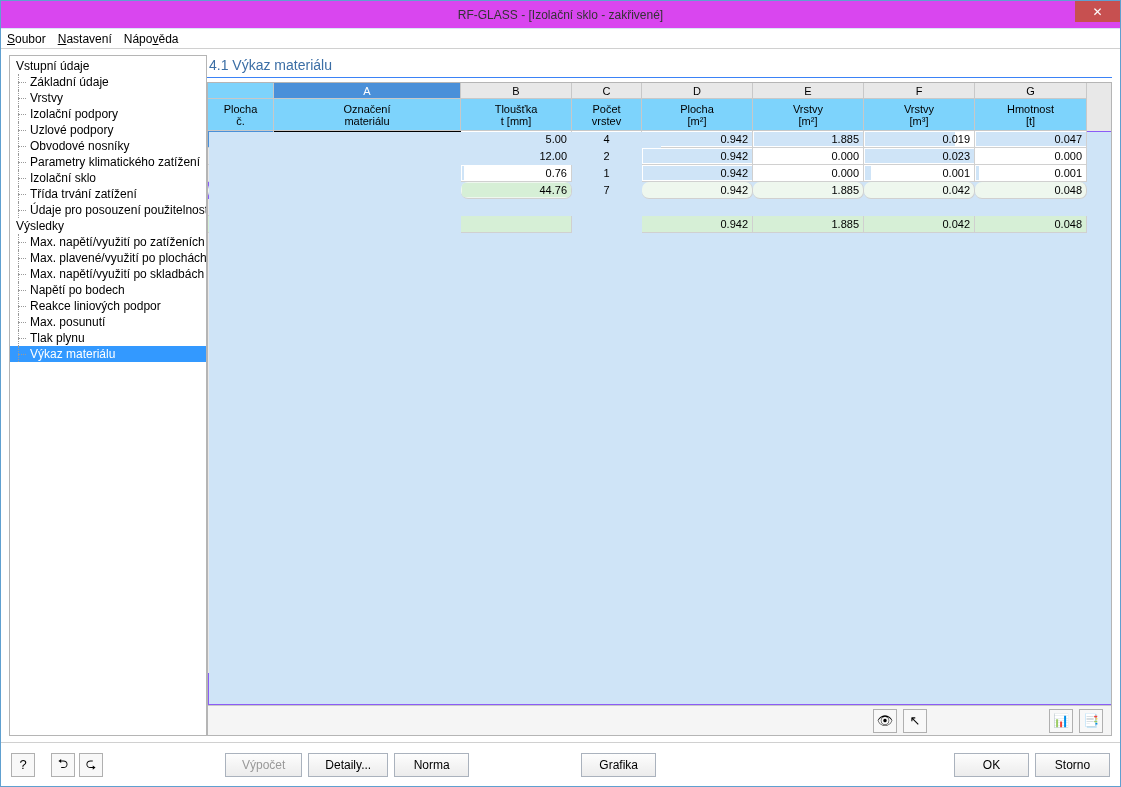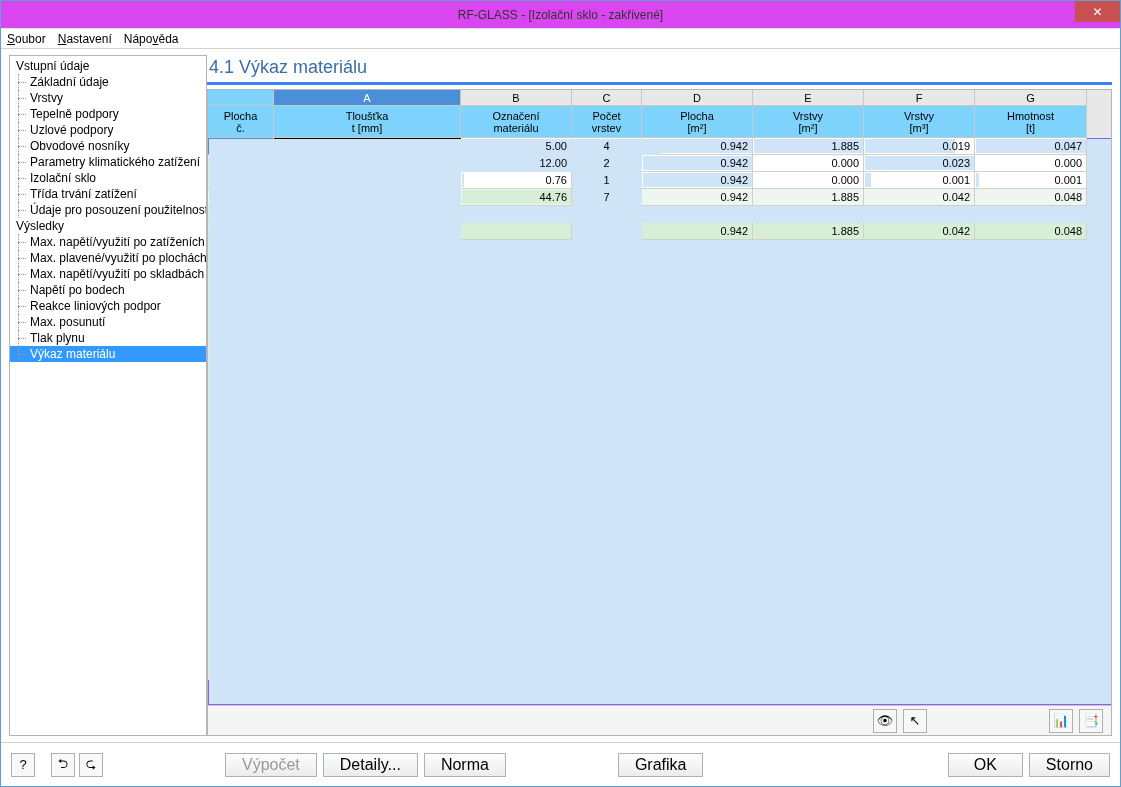--- a/index.html
+++ b/index.html
@@ -94,24 +94,24 @@
   background: #3399ff;
   color: #fff;
 }
 .right-panel {
   flex: 1;
   display: flex;
   flex-direction: column;
   min-width: 0;
 }
 .panel-title {
-  font-size: 18px;
+  font-size: 14px;
   color: #3b6ea5;
   padding: 2px 0 4px 2px;
-  border-bottom: 3px solid #3b82f6;
+  border-bottom: 1px solid #3b82f6;
   margin-bottom: 4px;
 }
 .grid-wrap {
   flex: 1;
   border: 1px solid #b5b5b5;
   background: #e8e8e8;
   display: flex;
   flex-direction: column;
   min-height: 0;
 }
@@ -175,21 +175,21 @@
 .gc .bar {
   position: absolute;
   left: 1px;
   top: 1px;
   bottom: 1px;
   background: #cfe4f7;
   z-index: 0;
 }
 .gc .bar.green { background: #d6efd6; }
 .gc .val { position: relative; z-index: 1; }
-.sum-row .gc { background: #eef7ee; }
+.sum-row .gc { background: #eef7ee; border-radius: 7px; }
 .total-row .gc { background: #d6efd6; }
 .blank-fill { flex: 1; background: #e8e8e8; display:grid; grid-template-columns: 66px 187px 111px 70px 111px 111px 111px 112px;}
 .blank-fill div{border-right:1px solid #d0d0d0;background:#fff;}
 .blank-fill div:first-child{background:#e8e8e8;}
 .toolbar-under {
   height: 30px;
   border-top: 1px solid #c8c8c8;
   display: flex;
   justify-content: flex-end;
   align-items: center;
@@ -215,21 +215,21 @@
   align-items: center;
   padding: 0 10px;
   gap: 6px;
 }
 .btn {
   height: 24px;
   padding: 0 16px;
   border: 1px solid #aab2bd;
   background: linear-gradient(#fdfdfd, #ececec);
   cursor: pointer;
-  font-size: 16px;
+  font-size: 12px;
   display: flex;
   align-items: center;
   justify-content: center;
 }
 .btn.wide { min-width: 75px; }
 .btn.disabled { color: #999; cursor: default; }
 .footer-spacer { flex: 1; }
 .left-footer-icons { display: flex; gap: 4px; }
 </style>
 </head>
@@ -247,21 +247,21 @@
     <span><u>N</u>astavení</span>
     <span>Nápo<u>v</u>ěda</span>
   </div>
 
   <div class="body-area">
 
     <div class="tree-panel">
       <div class="tree-root">Vstupní údaje</div>
       <div class="tree-item">Základní údaje</div>
       <div class="tree-item">Vrstvy</div>
-      <div class="tree-item">Tepelně podpory</div>
+      <div class="tree-item">Izolační podpory</div>
       <div class="tree-item">Uzlové podpory</div>
       <div class="tree-item">Obvodové nosníky</div>
       <div class="tree-item">Parametry klimatického zatížení</div>
       <div class="tree-item">Izolační sklo</div>
       <div class="tree-item">Třída trvání zatížení</div>
       <div class="tree-item">Údaje pro posouzení použitelnosti</div>
       <div class="tree-root">Výsledky</div>
       <div class="tree-item">Max. napětí/využití po zatíženích</div>
       <div class="tree-item">Max. plavené/využití po plochách</div>
       <div class="tree-item">Max. napětí/využití po skladbách</div>
@@ -287,26 +287,26 @@
           <div class="gh colletter">F</div>
           <div class="gh colletter">G</div>
         </div>
 
         <div class="grid-head">
           <div class="gh rowhead" style="height:32px;">
             <span>Plocha</span>
             <span>č.</span>
           </div>
           <div class="gh">
+              <span>Označení</span>
+              <span>materiálu</span>
+            </div>
+          <div class="gh">
               <span>Tloušťka</span>
               <span>t [mm]</span>
-            </div>
-          <div class="gh">
-              <span>Označení</span>
-              <span>materiálu</span>
             </div>
           <div class="gh">
               <span>Počet</span>
               <span>vrstev</span>
             </div>
           <div class="gh">
               <span>Plocha</span>
               <span>[m²]</span>
             </div>
           <div class="gh">

